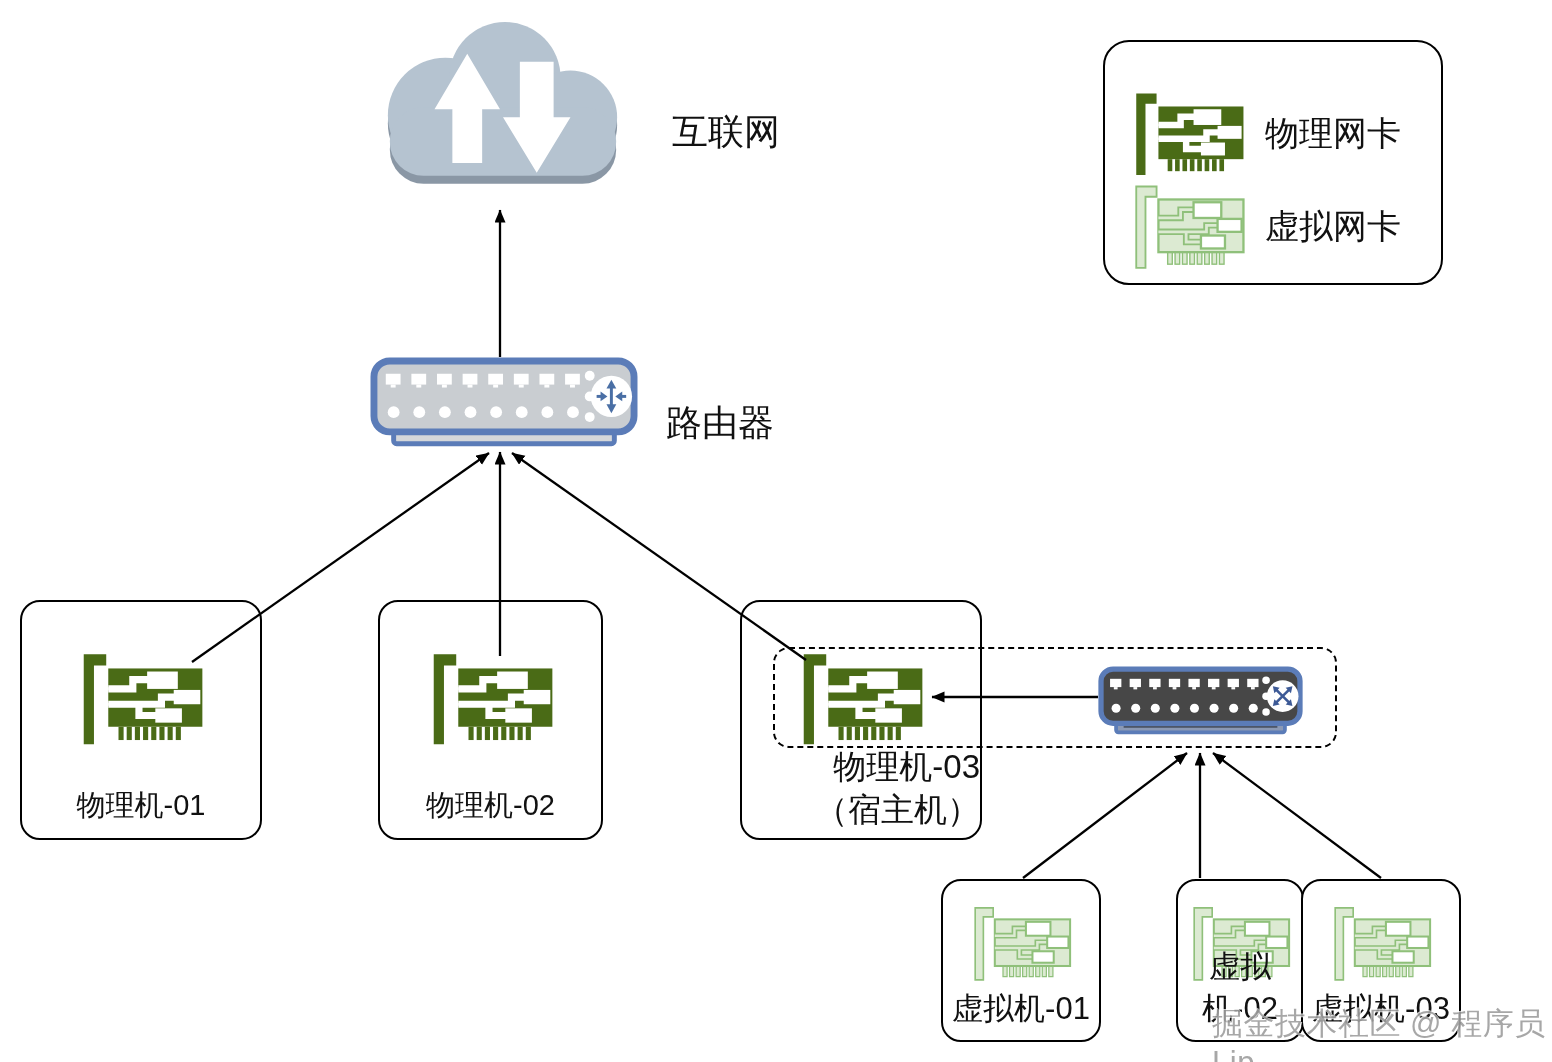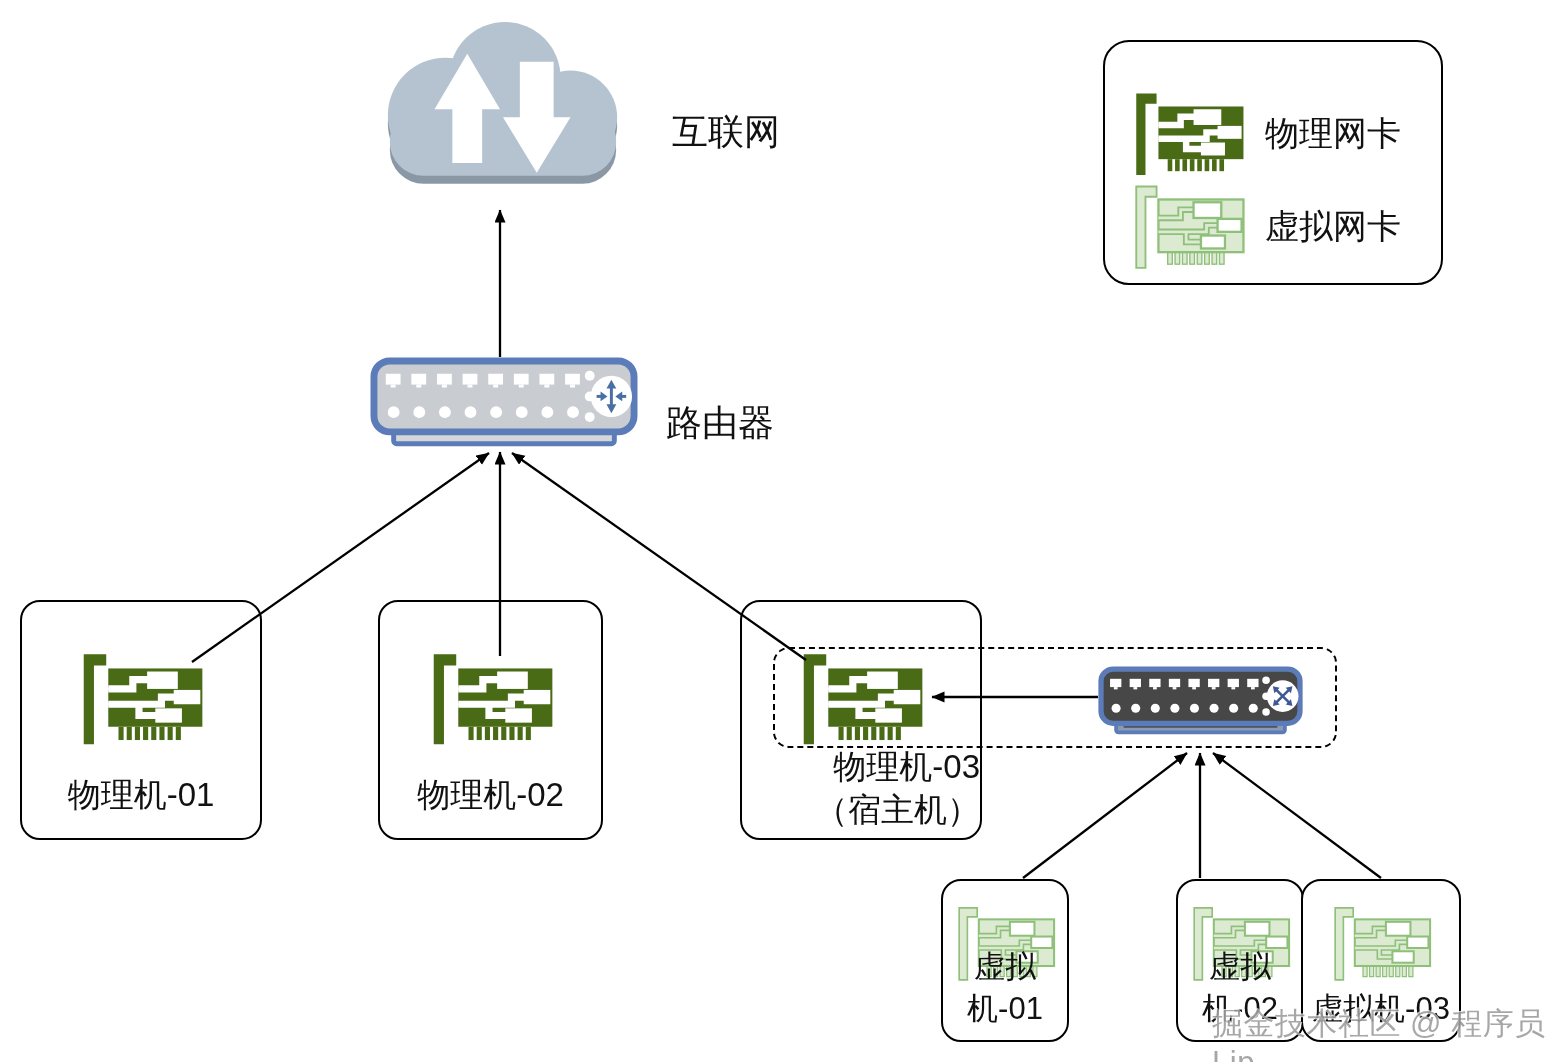--- a/index.html
+++ b/index.html
@@ -10,24 +10,24 @@
   
   .lbl{position:absolute;white-space:nowrap;color:#111;}
   .lbl-internet{left:672px;top:108px;font-size:36px;}
   .lbl-router{left:666px;top:399px;font-size:36px;}
   .lbl-vswitch{left:1358px;top:672px;font-size:36px;}
   
   .box{position:absolute;border:2.5px solid #000;border-radius:20px;background:#fff;box-sizing:border-box;}
   .box-pm1{left:20px;top:600px;width:242px;height:240px;}
   .box-pm2{left:378px;top:600px;width:225px;height:240px;}
   .box-pm3{left:740px;top:600px;width:242px;height:240px;}
-  .box-vm1{left:941px;top:879px;width:128px;height:163px;}
+  .box-vm1{left:941px;top:879px;width:160px;height:163px;}
   .box-vm2{left:1176px;top:879px;width:128px;height:163px;}
   .box-vm3{left:1301px;top:879px;width:160px;height:163px;}
-  .box-label{position:absolute;left:0;right:0;bottom:20px;text-align:center;font-size:33px;}
+  .box-label{position:absolute;left:0;right:0;bottom:12px;text-align:center;font-size:29px;}
   .box-label-2line{position:absolute;left:0;right:0;bottom:6px;text-align:right;font-size:33px;line-height:1.32;}
   .vm .box-label{font-size:31px;bottom:10px;}
   .pm-nic{position:absolute;left:50%;transform:translateX(-50%);top:46px;width:135px;}
   .vm-nic{position:absolute;left:50%;transform:translateX(-50%);top:22px;width:108px;}
   
   .dashed-box{position:absolute;left:773px;top:647px;width:564px;height:101px;
     border:2.5px dashed #000;border-radius:16px;box-sizing:border-box;background:transparent;}
   
   .legend{position:absolute;left:1103px;top:40px;width:340px;height:245px;
     border:2.5px solid #000;border-radius:26px;box-sizing:border-box;

